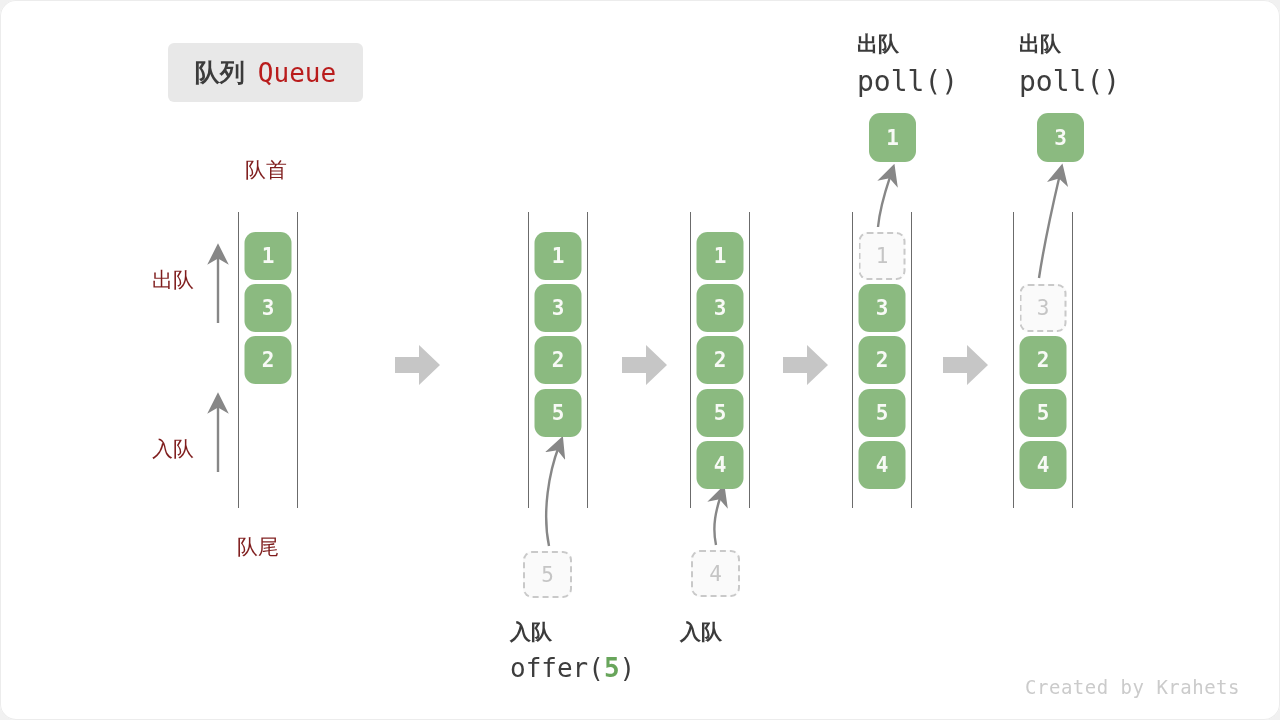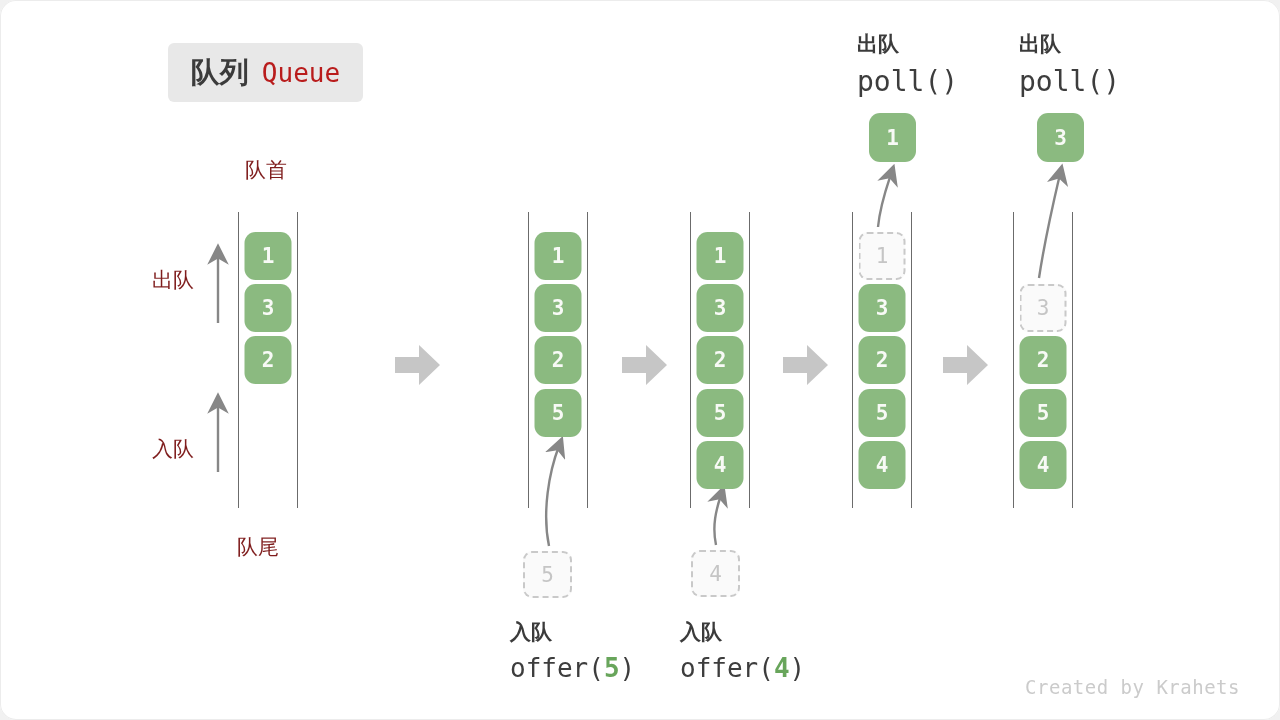--- a/index.html
+++ b/index.html
@@ -8,21 +8,21 @@
     position:absolute; left:0; top:0; width:1280px; height:720px;
     background:#ffffff; border-radius:16px;
     box-shadow: inset 0 0 0 1px #ececec;
     font-family:"Liberation Sans", sans-serif;
   }
   .title-box {
     position:absolute; left:168px; top:43px; width:195px; height:59px;
     background:#e8e8e8; border-radius:6px;
     display:flex; align-items:center; justify-content:center; gap:13px;
   }
-  .title-zh { font-size:29px; font-weight:700; color:#3b3b3b; }
+  .title-zh { font-size:25px; font-weight:700; color:#3b3b3b; }
   .title-en { font-family:"DejaVu Sans Mono", monospace; font-size:26px; color:#b91c1c; }
 
   .cjk-label { position:absolute; font-size:21px; font-weight:400; color:#7f1d1d; white-space:nowrap; }
 
   .queue-col {
     position:absolute; top:212px; height:296px; width:60px;
     border-left:1.5px solid #6b6b6b; border-right:1.5px solid #6b6b6b;
   }
   .q1 { left:238px; } .q2 { left:528px; } .q3 { left:690px; } .q4 { left:852px; } .q5 { left:1013px; }
 
@@ -129,21 +129,20 @@
 
   <div class="block float-box" style="left:869px; top:113px; height:49px;">1</div>
   <div class="block float-box" style="left:1037px; top:113px; height:49px;">3</div>
 
   <div class="op enq" style="left:510px; top:618px;">
     <span class="op-zh">入队</span>
     <span class="op-code"><span>offer(</span><span class="arg-green">5</span><span>)</span></span>
   </div>
   <div class="op enq" style="left:680px; top:618px;">
     <span class="op-zh">入队</span>
-    <span class="op-code"><span>offer(</span><span class="arg-green">4</span><span>)</span></span>
   </div>
 
   <div class="op deq" style="left:857px; top:30px;">
     <span class="op-zh">出队</span>
     <span class="op-code">poll()</span>
   </div>
   <div class="op deq" style="left:1019px; top:30px;">
     <span class="op-zh">出队</span>
     <span class="op-code">poll()</span>
   </div>

